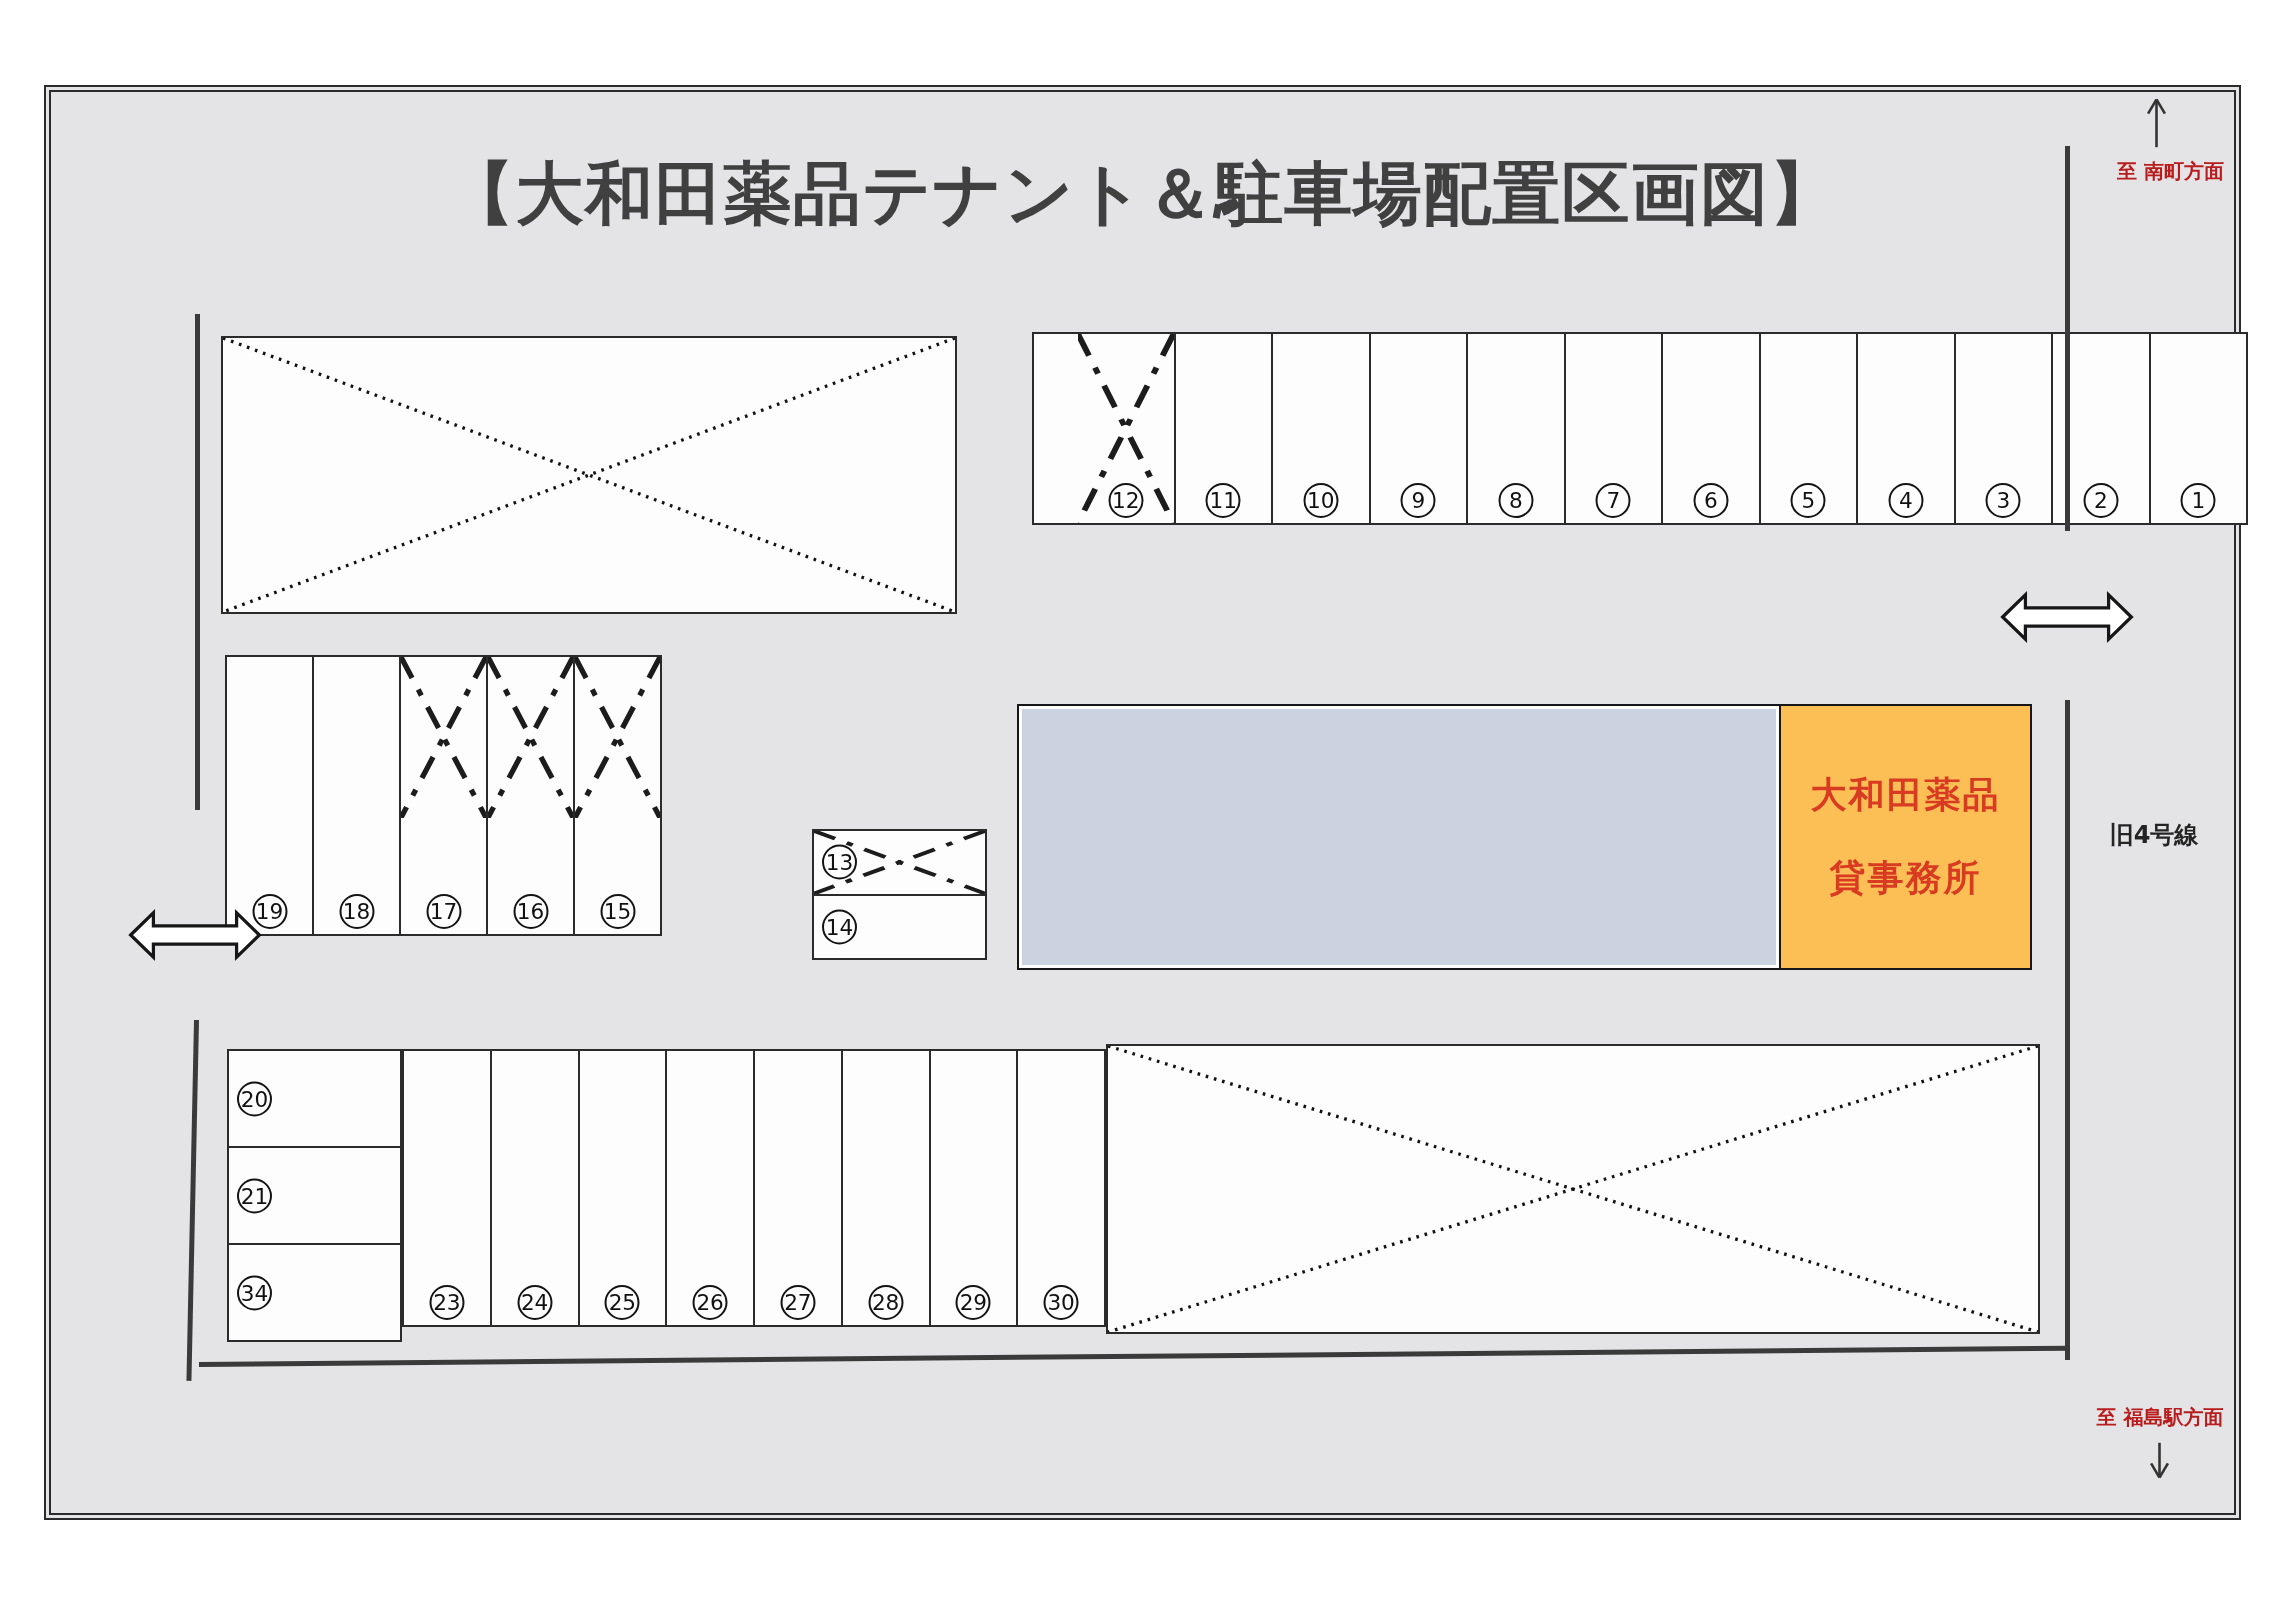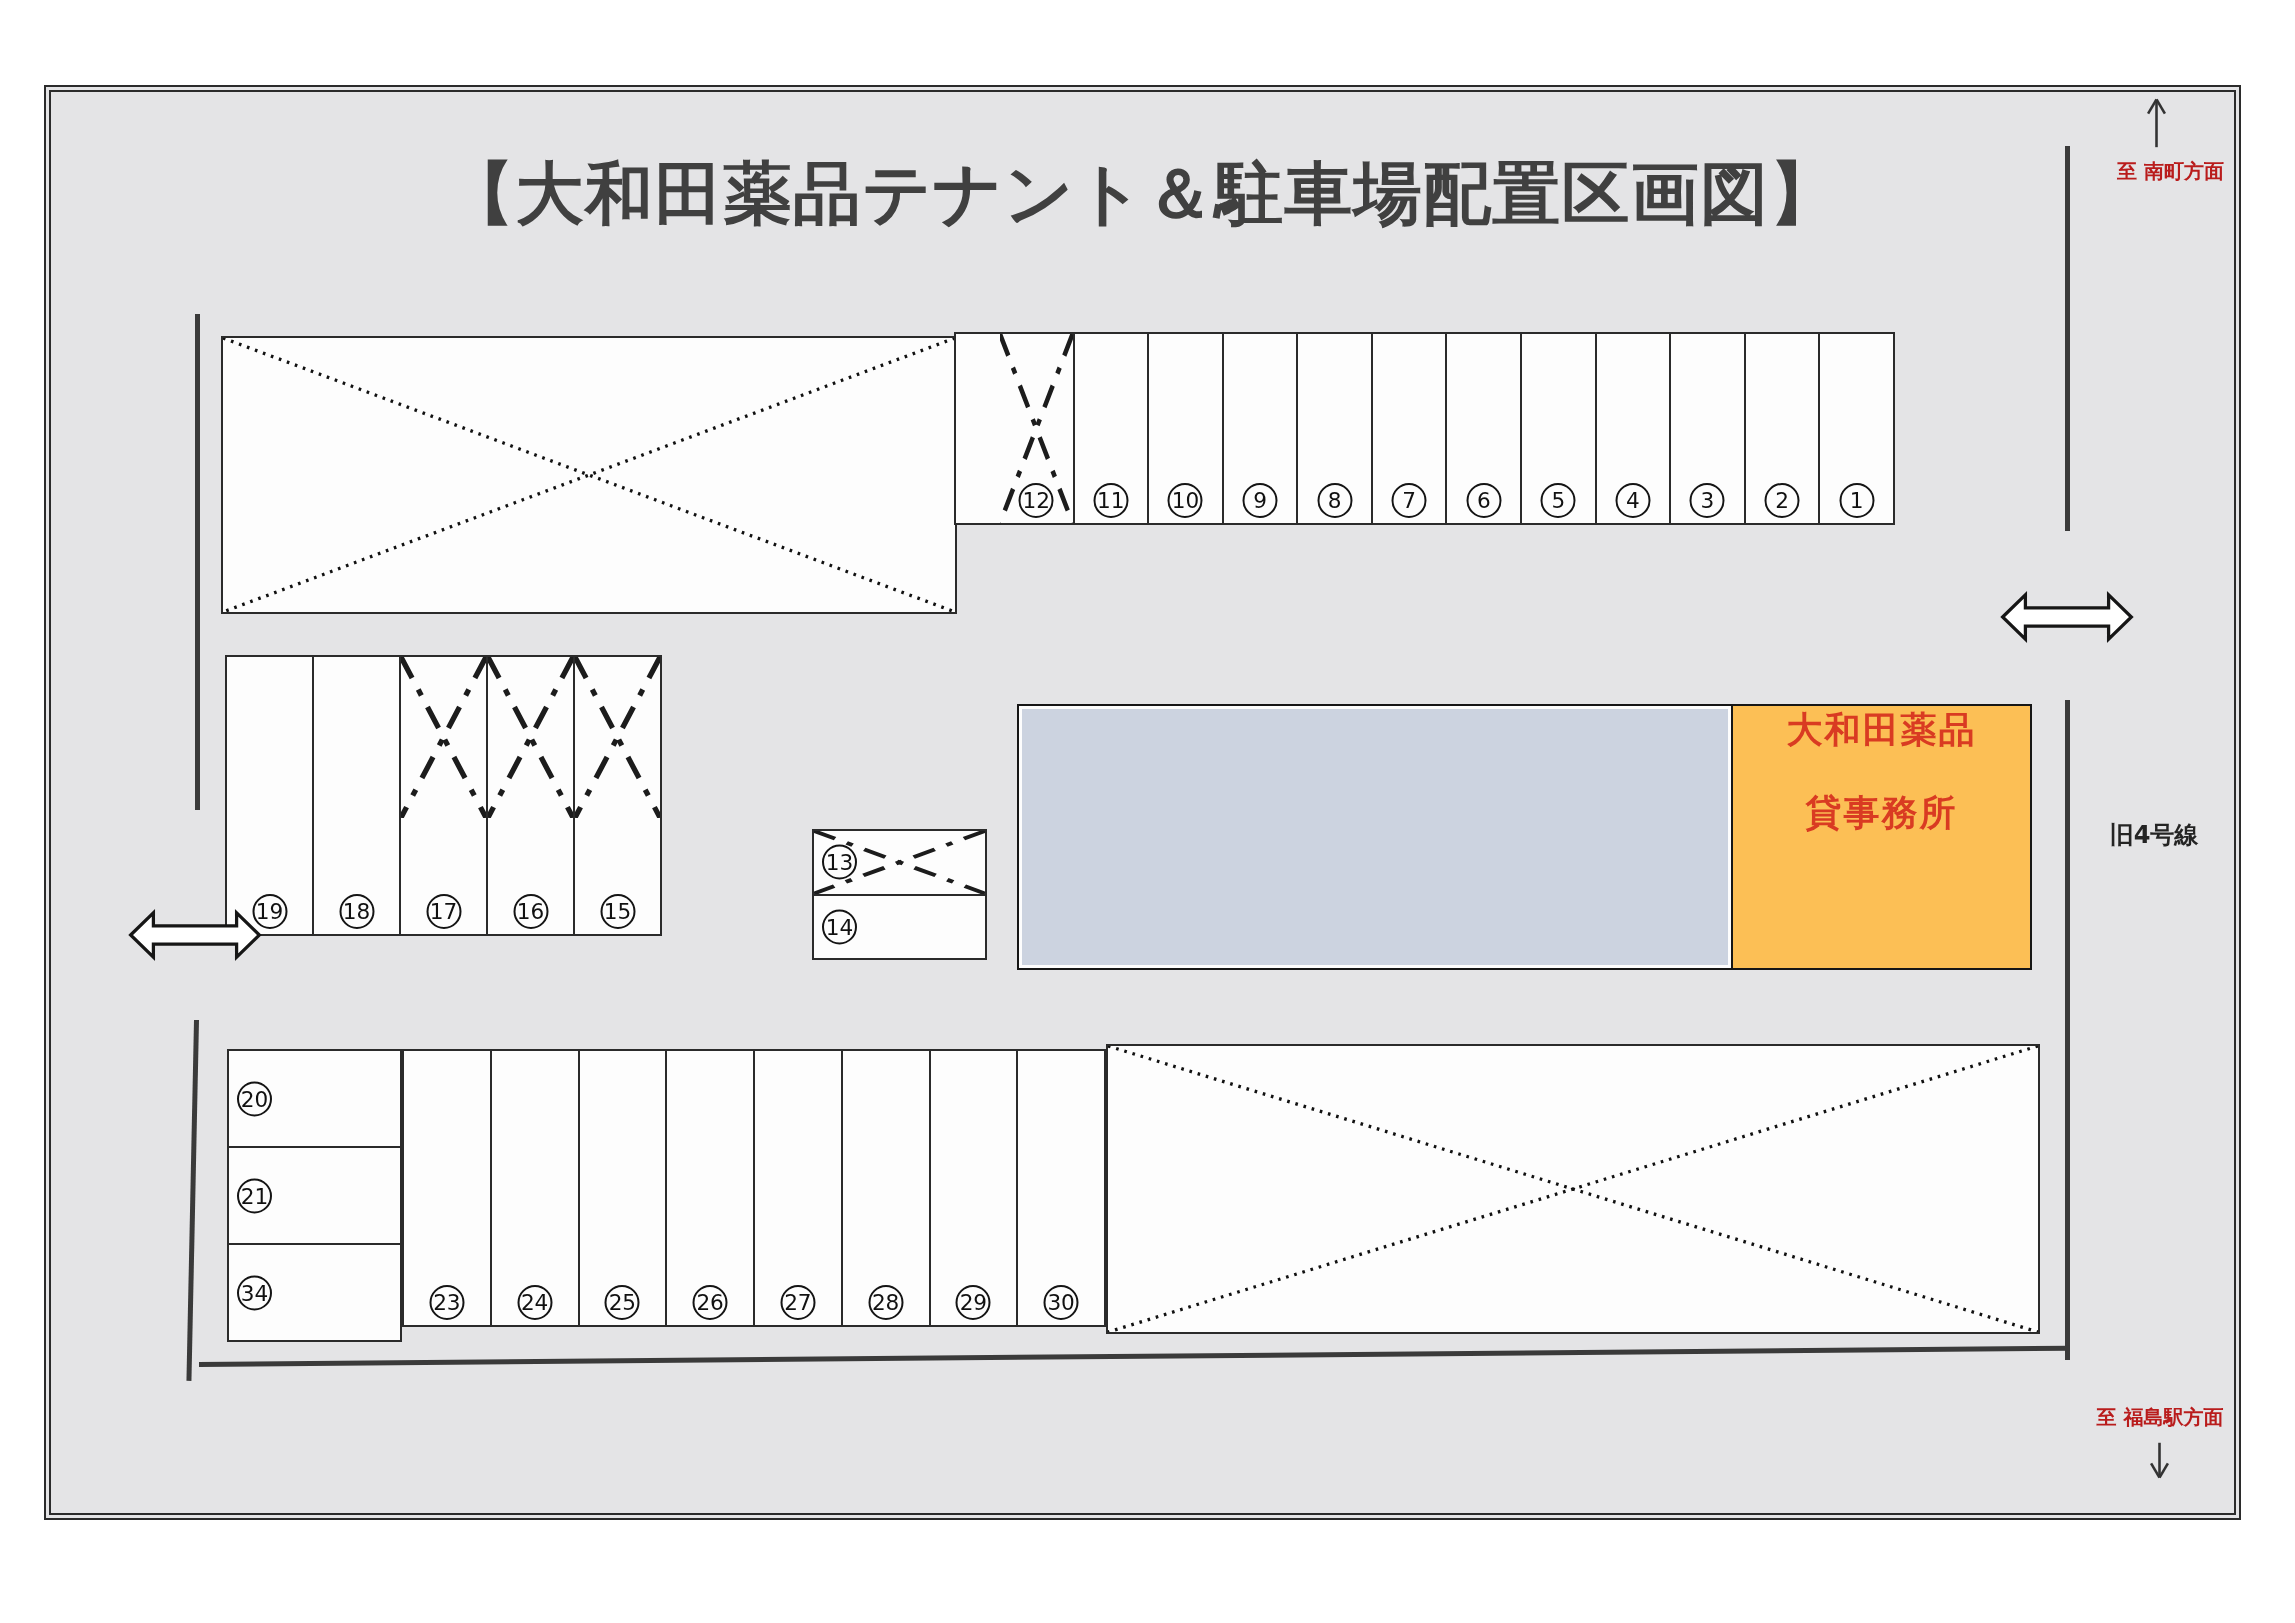--- a/index.html
+++ b/index.html
@@ -52,22 +52,22 @@
   .cross-svg{position:absolute;left:0;top:0;width:100%;}
   .boundary{
     position:absolute;background:#3a3a3a;
   }
   .building{
     position:absolute;left:971px;top:617px;width:1015px;height:266px;
     border:2.6px solid #161616;background:#fdfdfd;display:flex;box-sizing:border-box;
   }
   .building-main{flex:1;margin:3.3px;background:#ccd3e0;}
   .building-office{
-    width:299px;border-left:2.6px solid #161616;background:#fcbf55;box-sizing:border-box;
-    display:flex;flex-direction:column;align-items:center;justify-content:flex-start;gap:34px;
+    width:251px;border-left:2.6px solid #161616;background:#fcbf55;box-sizing:border-box;
+    display:flex;flex-direction:column;align-items:center;justify-content:center;gap:34px;
   }
   .office-text{
     font-size:36px;font-weight:bold;color:#d93b22;letter-spacing:2px;white-space:nowrap;
   }
   .icon-abs{position:absolute;}
 </style>
 </head>
 <body>
 
 <div class="frame">
@@ -86,21 +86,21 @@
 
   <div class="lot" style="left:175px;top:249px;width:736px;height:278px;">
     <svg preserveAspectRatio="none" viewBox="0 0 1117 417" width="731" height="273">
       <line x1="0%" y1="0%" x2="100%" y2="100%" stroke="#111" stroke-width="5" stroke-dasharray="4 9"></line>
       <line x1="100%" y1="0%" x2="0%" y2="100%" stroke="#111" stroke-width="5" stroke-dasharray="4 9"></line>
     </svg>
   </div>
 
   <div class="boundary" style="left:149px;top:227px;width:4.6px;height:496px;"></div>
 
-  <div class="row row-h" style="left:908px;top:245px;width:941px;height:193px;padding-left:44px;">
+  <div class="row row-h" style="left:986px;top:245px;width:1216px;height:193px;padding-left:44px;">
       <div class="stall">
         <svg class="cross-svg" style="height:100%;" preserveAspectRatio="none" viewBox="0 0 129.422 287" width="85" height="188">
           <line x1="0%" y1="0%" x2="100%" y2="100%" stroke="#1c1c1c" stroke-width="8" stroke-dasharray="36 20 10 20"></line>
           <line x1="100%" y1="0%" x2="0%" y2="100%" stroke="#1c1c1c" stroke-width="8" stroke-dasharray="36 20 10 20"></line>
         </svg>
         <span class="num num-bottom">12</span>
       </div>
       <div class="stall">
         <span class="num num-bottom">11</span>
       </div>

